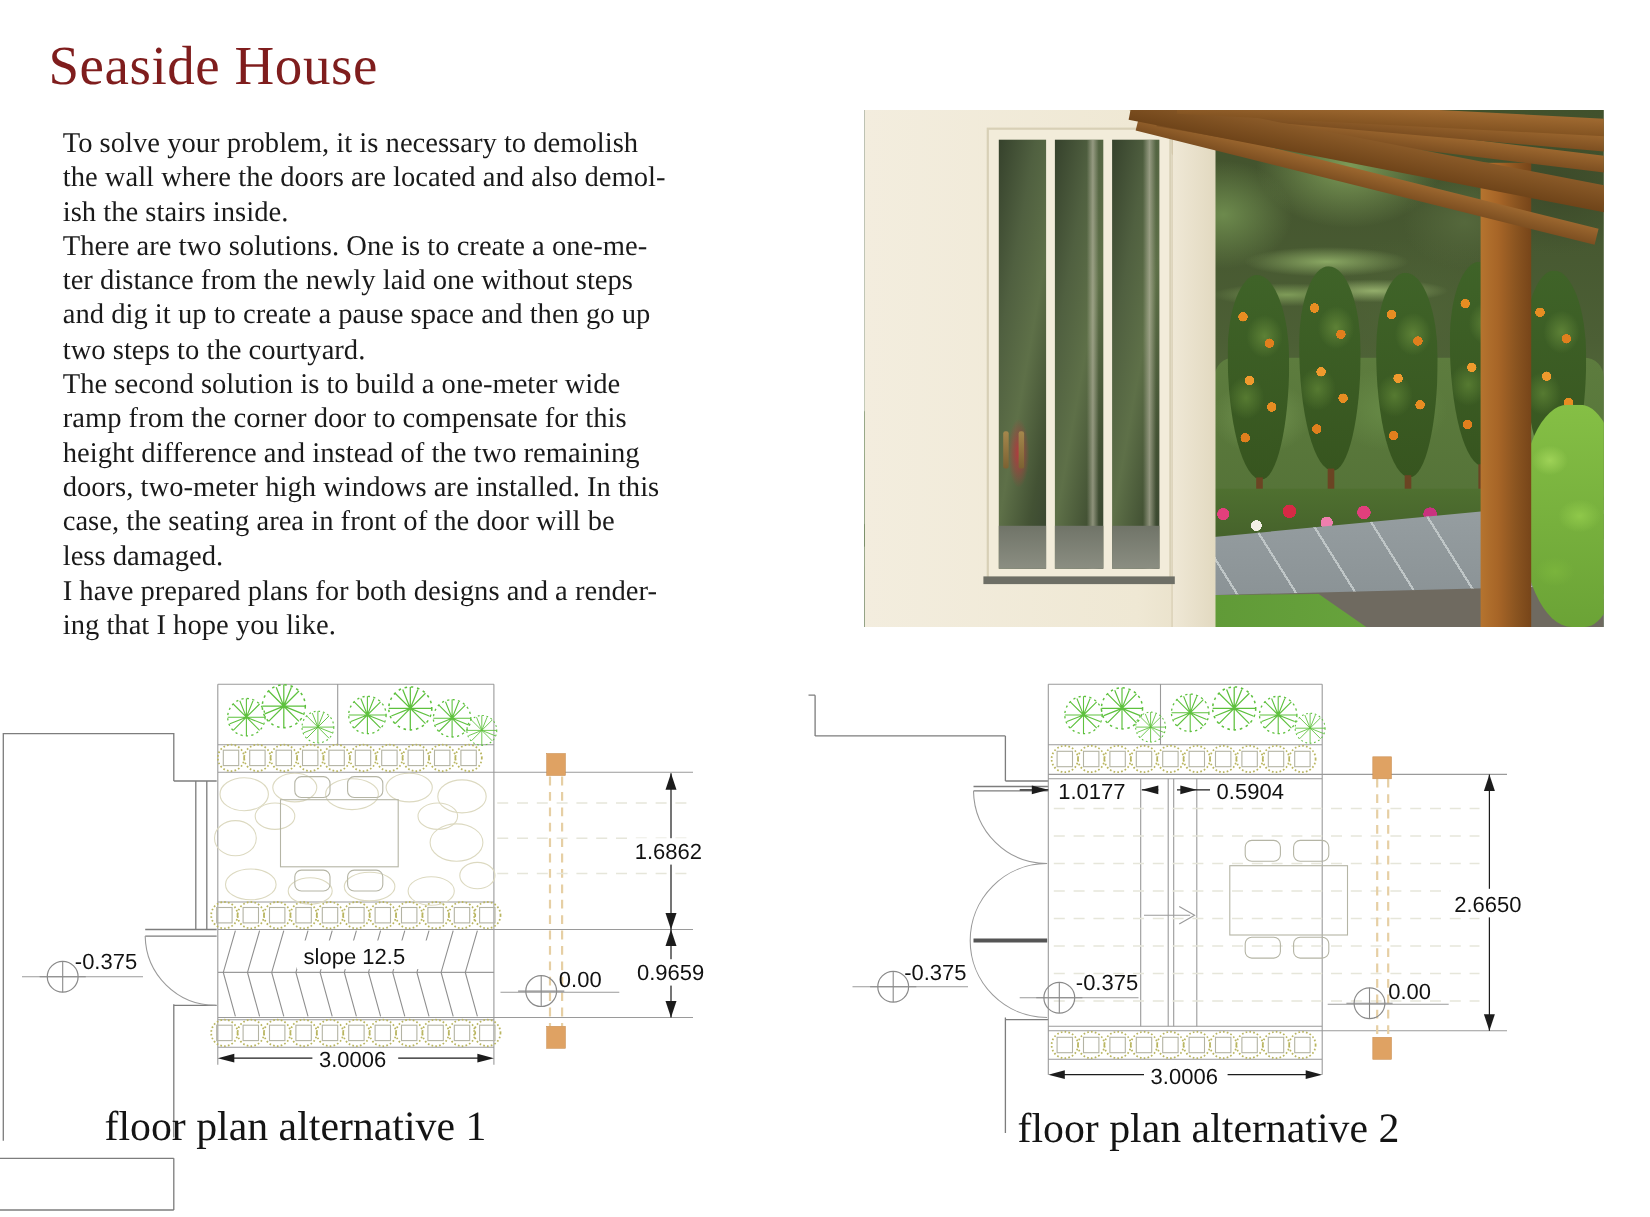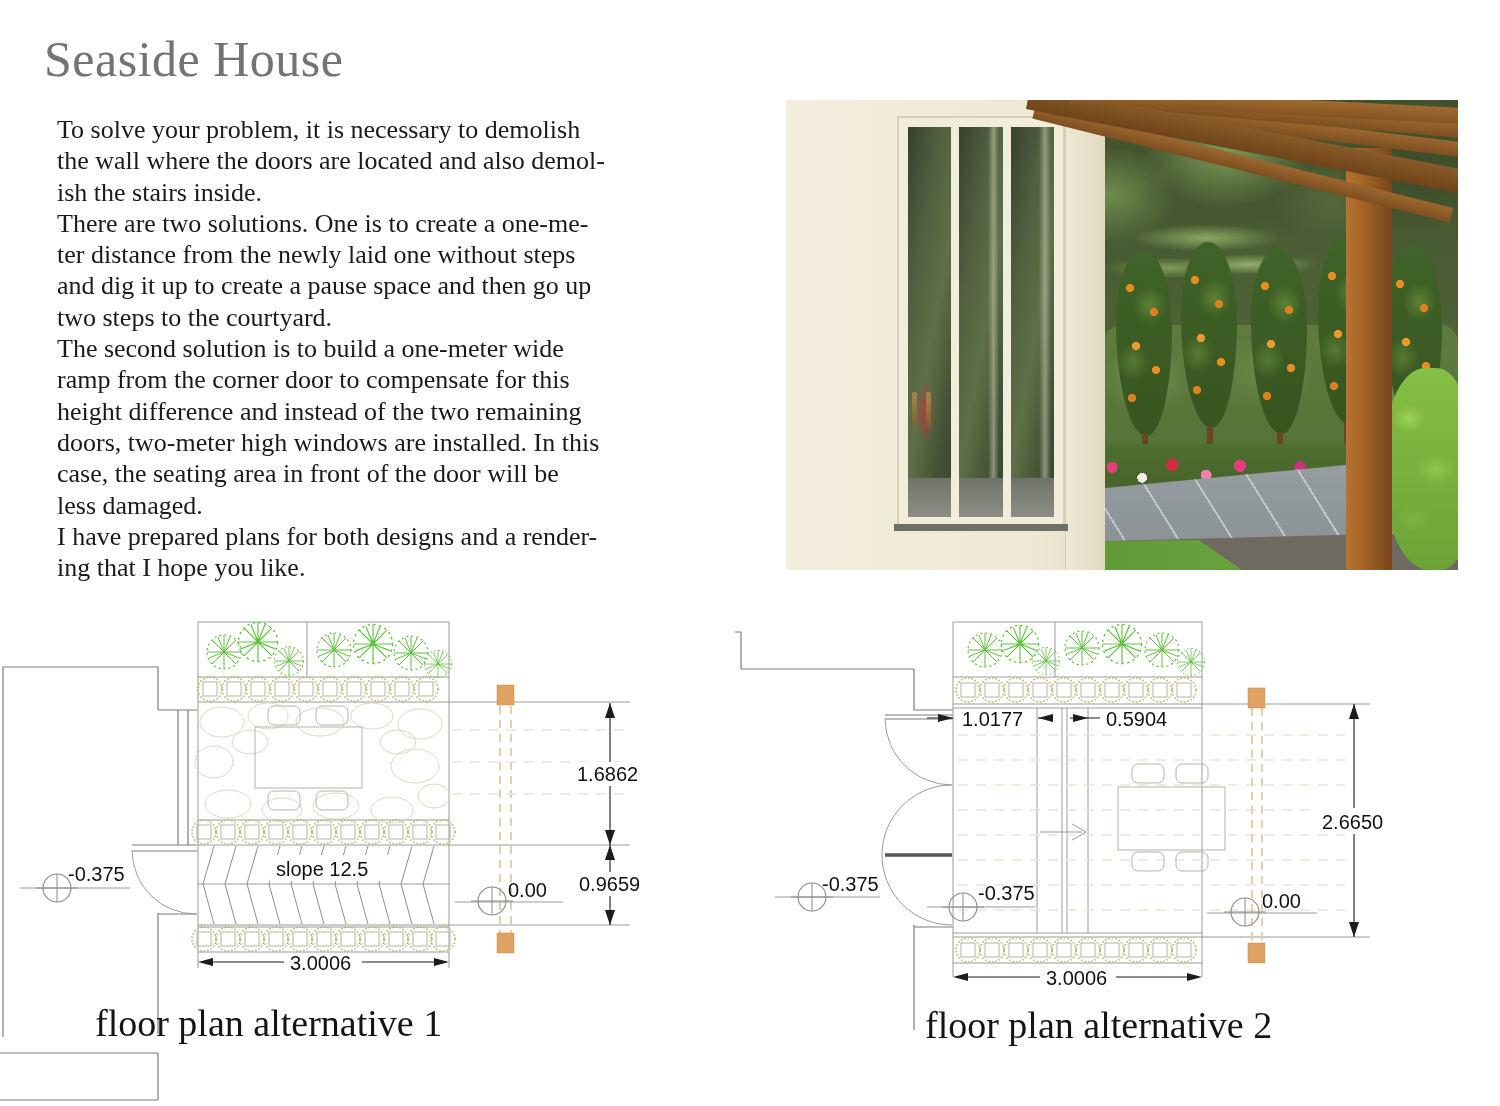--- a/index.html
+++ b/index.html
@@ -1,21 +1,21 @@
 <!DOCTYPE html>
 <html><head>
 <meta charset="utf-8">
 <style>
   html,body{margin:0;padding:0;background:#fff;}
   body{width:1500px;height:1106px;position:relative;overflow:hidden;
        font-family:"Liberation Serif",serif;color:#111;}
   .abs{position:absolute;}
 
   
-  #title{left:44px;top:30px;font-size:50px;letter-spacing:.5px;color:#737373;}
+  #title{left:44px;top:30px;font-size:50px;letter-spacing:.5px;color:#7f1d1d;}
   #bodytext{left:57px;top:114px;width:700px;font-size:26px;line-height:31.3px;
             white-space:pre-line;color:#1a1a1a;}
 
   
   #photo{left:786px;top:100px;width:672px;height:470px;overflow:hidden;
          background:linear-gradient(180deg,#41512c 0%,#4c5f35 45%,#5a7340 70%,#64854a 100%);}
   .foliage{left:250px;top:0;width:422px;height:340px;
     background:
       radial-gradient(90px 70px at 18% 28%,#6d8a4d 0%,rgba(109,138,77,0) 70%),
       radial-gradient(120px 80px at 45% 15%,#7c9a57 0%,rgba(124,154,87,0) 70%),

